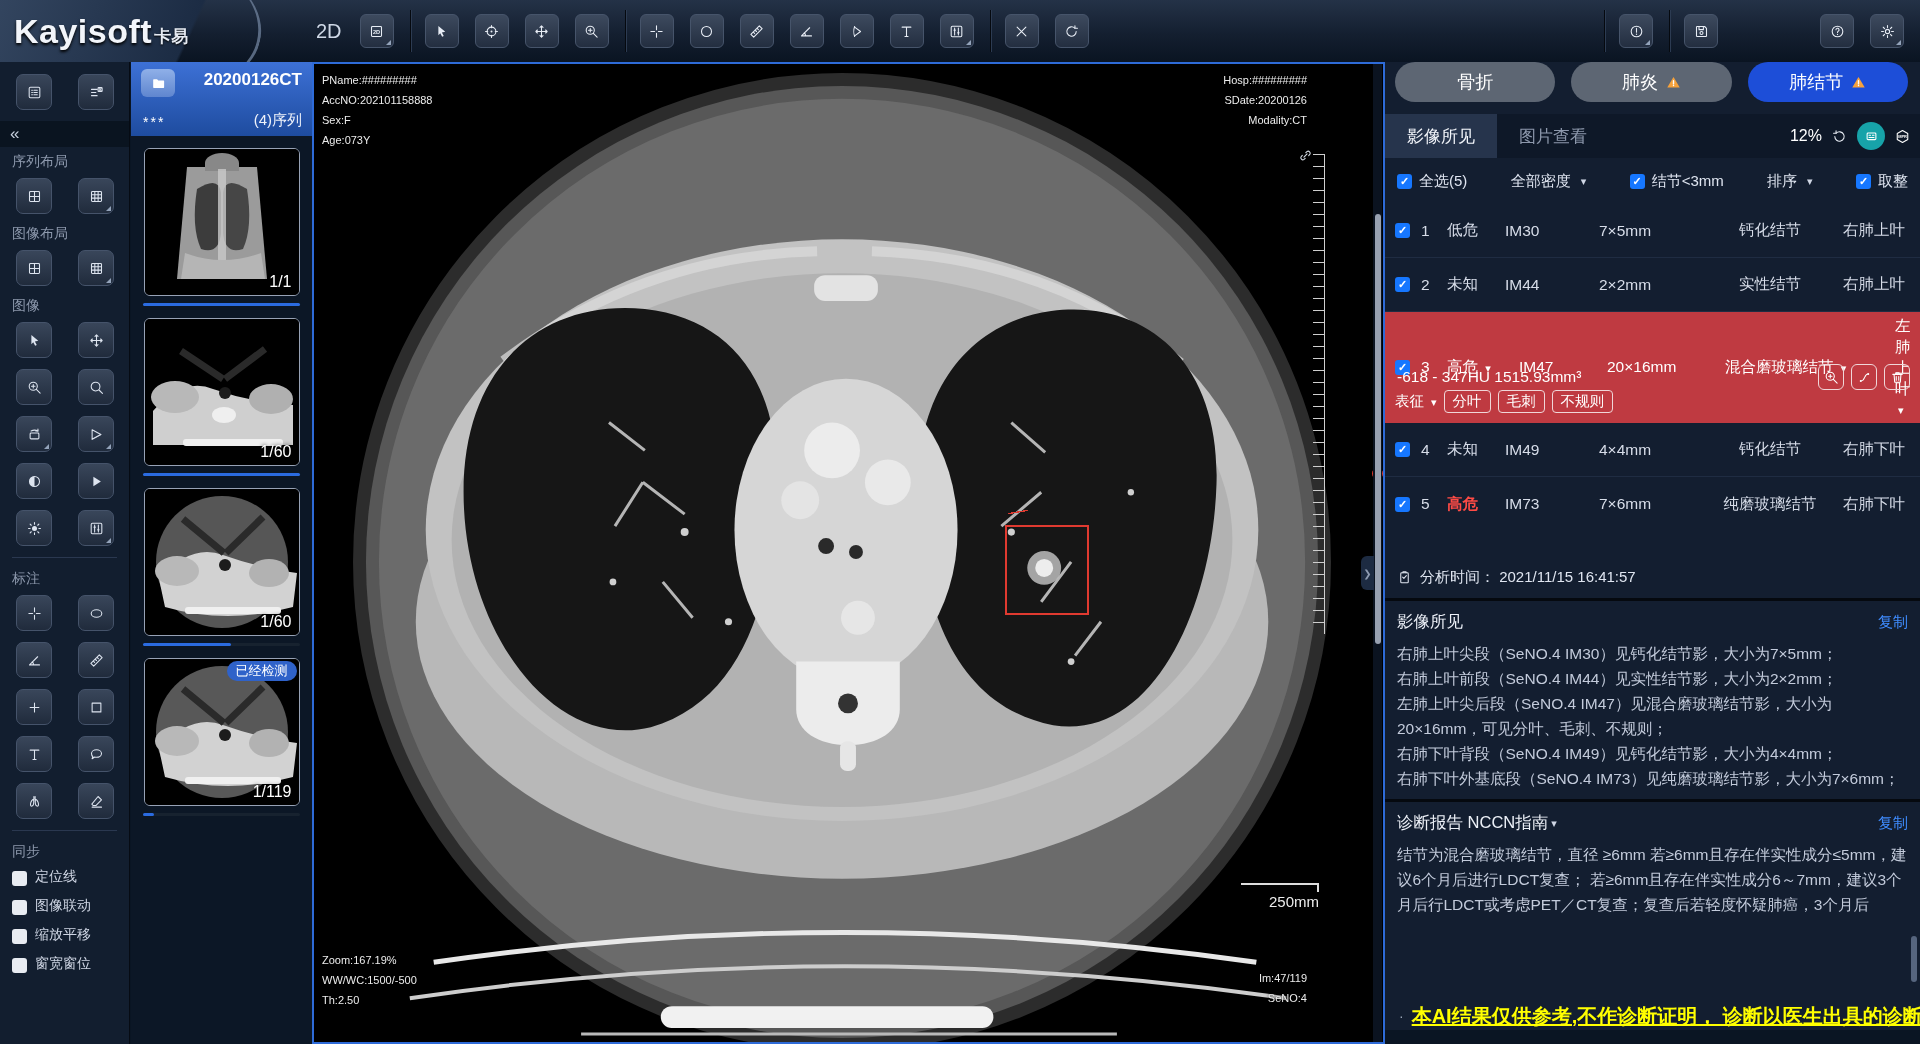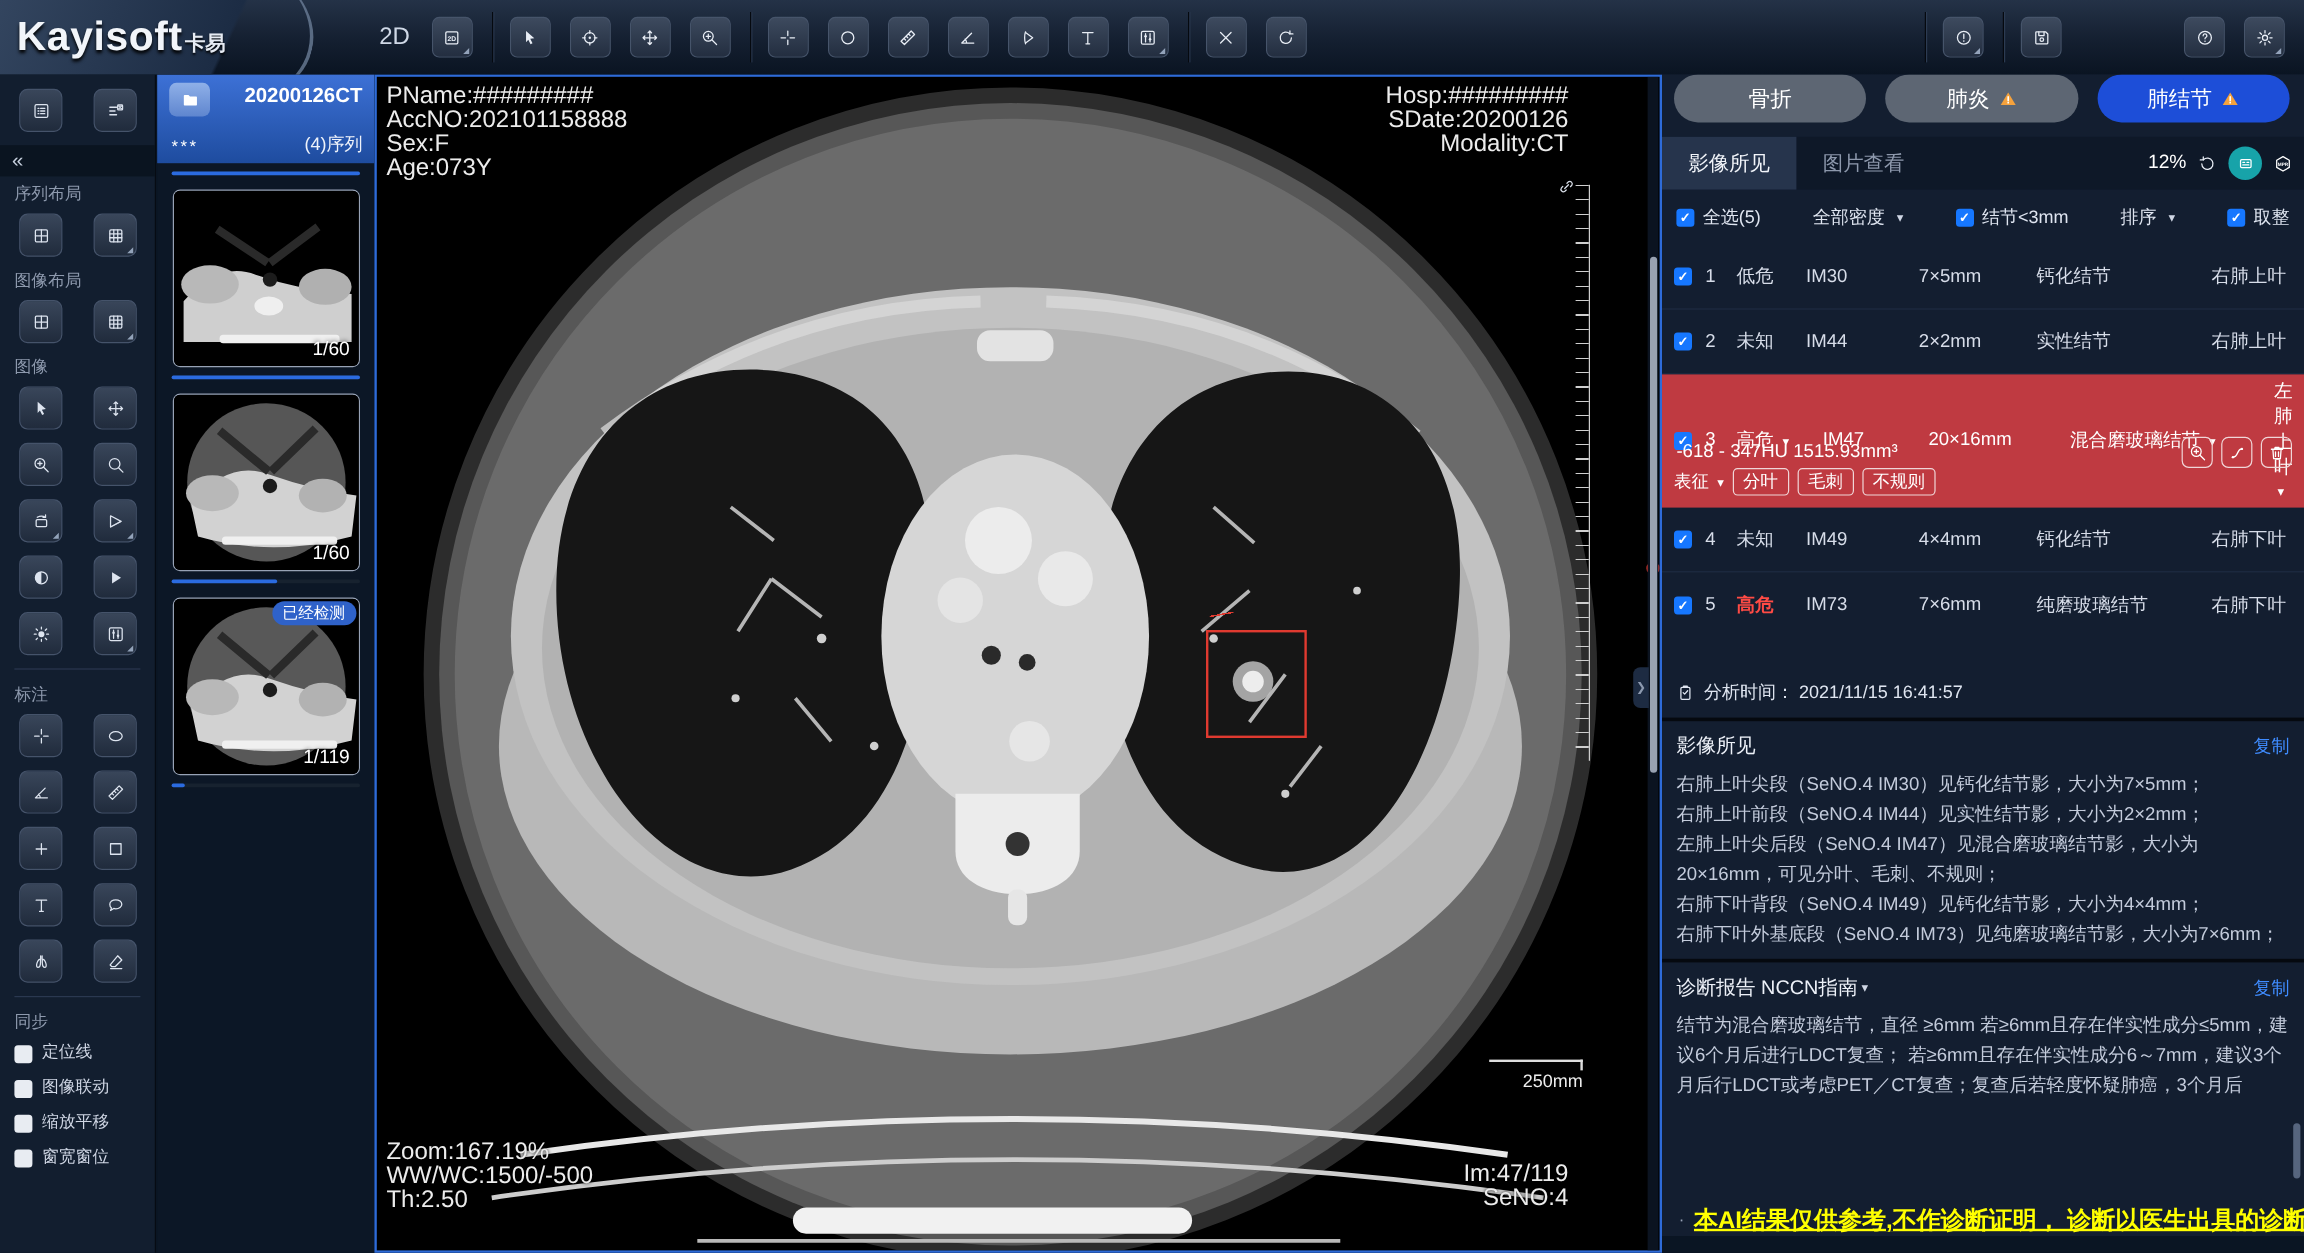--- a/index.html
+++ b/index.html
@@ -36,21 +36,21 @@
 .th-stars{position:absolute;left:12px;bottom:6px;font-size:14px;color:#fff;letter-spacing:2px}
 .th-series{position:absolute;right:10px;bottom:6px;font-size:15px;color:#eef2fa}
 .thumb{position:relative;width:156px;height:148px;margin:12px auto 0 auto;border:1px solid #97a2b5;border-radius:6px;background:#000;overflow:hidden}
 .thumb svg{width:100%;height:100%}
 .tlabel{position:absolute;right:7px;bottom:4px;font-size:16px;color:#fff;text-shadow:0 0 4px #000}
 .tbadge{position:absolute;top:2px;right:2px;background:#2f62c9;color:#fff;font-size:13px;padding:1px 9px;border-radius:10px}
 .ptrack{height:3px;background:#17222f;margin:7px 12px 0 12px;border-radius:2px;position:relative}
 .pfill{position:absolute;left:0;top:0;height:3px;background:#2b6be0;border-radius:2px}
 
 .viewport{position:absolute;left:312px;top:62px;width:1073px;height:982px;background:#000;border:2px solid #2e6bd8;overflow:hidden}
-.ov{position:absolute;font-size:20px;line-height:20px;color:#ececec;text-shadow:0 0 3px #000;z-index:4}
+.ov{position:absolute;font-size:11px;line-height:20px;color:#ececec;text-shadow:0 0 3px #000;z-index:4}
 .ov.tr,.ov.br{text-align:right}
 .roi{position:absolute;border:2px solid #e03a30;z-index:3}
 .roi-mark{position:absolute;z-index:3;width:20px;height:8px;background:linear-gradient(transparent 42%,#e03a30 42% 58%,transparent 58%);transform:rotate(-10deg)}
 .vruler{position:absolute;right:58px;top:90px;width:12px;height:480px;border-right:1px solid #cfcfcf;background:repeating-linear-gradient(180deg,#cfcfcf 0 1px,transparent 1px 12px);z-index:3}
 .scale-wrap{position:absolute;right:64px;bottom:132px;z-index:4;text-align:right}
 .scale-bracket{width:78px;height:9px;border-top:2px solid #ddd;border-right:2px solid #ddd}
 .scale-label{font-size:15px;color:#ececec;text-shadow:0 0 3px #000;margin-top:1px}
 .vscroll{position:absolute;right:1px;top:0;bottom:0;width:9px;background:#0b1320;z-index:5}
 .vthumb{position:absolute;right:1px;top:150px;width:6px;height:430px;background:#98a1b1;border-radius:3px}
 .ndot{position:absolute;right:2px;width:7px;height:7px;border-radius:50%;background:#e03a30}
@@ -74,21 +74,21 @@
 .teal{width:28px;height:28px;border-radius:50%;background:#17a3a9;display:flex;align-items:center;justify-content:center;color:#fff}
 .teal svg{width:17px;height:17px}
 .mpr{color:#fff}
 .mpr svg{width:30px;height:30px}
 .filter-row{display:flex;align-items:center;gap:7px;padding:0 12px;height:46px;font-size:15px;color:#dfe5f0}
 .filter-row .grow{flex:1}
 .caret{font-size:11px;color:#cfd6e4;margin-left:3px}
 .nlist{min-height:352px}
 .nrow{display:grid;grid-template-columns:26px 26px 58px 88px 104px 146px 1fr;align-items:center;height:54px;padding:0 8px 0 10px;font-size:15.5px;color:#d7dde9;border-bottom:1px solid #1f2c42}
 .nrow .c-size{padding-left:6px}
-.nrow .c-type{}
+.nrow .c-type{text-align:center}
 .nrow .c-loc{padding-right:4px}
 .risk-high{color:#ff4b45;font-weight:bold}
 .nrow-exp{background:#bf3a41;border-bottom:none;color:#fff;padding:4px 8px 10px 10px}
 .exp-head{display:grid;grid-template-columns:26px 26px 72px 88px 118px 170px 1fr;align-items:center;height:46px;font-size:15.5px;color:#fff}
 .exp-detail{display:flex;align-items:center;padding:2px 2px 0 2px}
 .hu-text{font-size:15.5px;color:#fff}
 .exp-icons{margin-left:auto;display:flex;gap:7px}
 .ribtn{width:26px;height:26px;border:1px solid #f0d6d8;border-radius:6px;display:flex;align-items:center;justify-content:center;color:#fff}
 .ribtn svg{width:15px;height:15px}
 .tag-row{display:flex;align-items:center;gap:7px;margin-top:0;font-size:14.5px}
@@ -527,20 +527,32 @@
           <svg viewBox="0 0 24 24" width="100%" height="100%" style="display:block;min-width:15px;min-height:15px;width:inherit;height:inherit" fill="none" stroke="currentColor" stroke-width="1.7" stroke-linecap="round" stroke-linejoin="round">
             <path d="M3.5 6a1 1 0 0 1 1-1h5.2l2 2.2h8.3a1 1 0 0 1 1 1V18a1 1 0 0 1-1 1h-15.5a1 1 0 0 1-1-1z" fill="currentColor" stroke="none"></path>
           </svg>
         </span>
       </div>
     <div class="th-title">20200126CT</div>
     <div class="th-stars">***</div>
     <div class="th-series">(4)序列</div>
   </div>
 
+  <div class="thumb">
+    <svg viewBox="0 0 154 146">
+      <rect width="154" height="146" fill="#000"></rect>
+      <path d="M42 18 h70 l10 112 h-90 Z" fill="#9b9b9b"></path>
+      <path d="M60 14 a17 10 0 0 1 34 0 v8 h-34 Z" fill="#888"></path>
+      <path d="M52 40 q22-14 24 4 v40 q-2 22-20 16 q-10-22-4-60Z" fill="#3c3c3c"></path>
+      <path d="M102 40 q-22-14-24 4 v40 q2 22 20 16 q10-22 4-60Z" fill="#464646"></path>
+      <rect x="73" y="20" width="8" height="100" fill="#c9c9c9" opacity=".8"></rect>
+      <path d="M40 104 q37 14 76 0 l4 26 h-84 Z" fill="#b5b5b5"></path>
+    </svg>
+    <span class="tlabel">1/1</span>
+  </div>
   <div class="ptrack">
       <div class="pfill" style="width:100%"></div>
     </div>
 
   <div class="thumb">
     <svg viewBox="0 0 154 146">
       <rect width="154" height="146" fill="#000"></rect>
       <path d="M8 92 q30-34 60-22 q40 14 80 16 l0 40 -140 0 Z" fill="#cfcfcf"></path>
       <ellipse cx="30" cy="78" rx="24" ry="16" fill="#b8b8b8"></ellipse>
       <ellipse cx="126" cy="80" rx="22" ry="15" fill="#b0b0b0"></ellipse>

